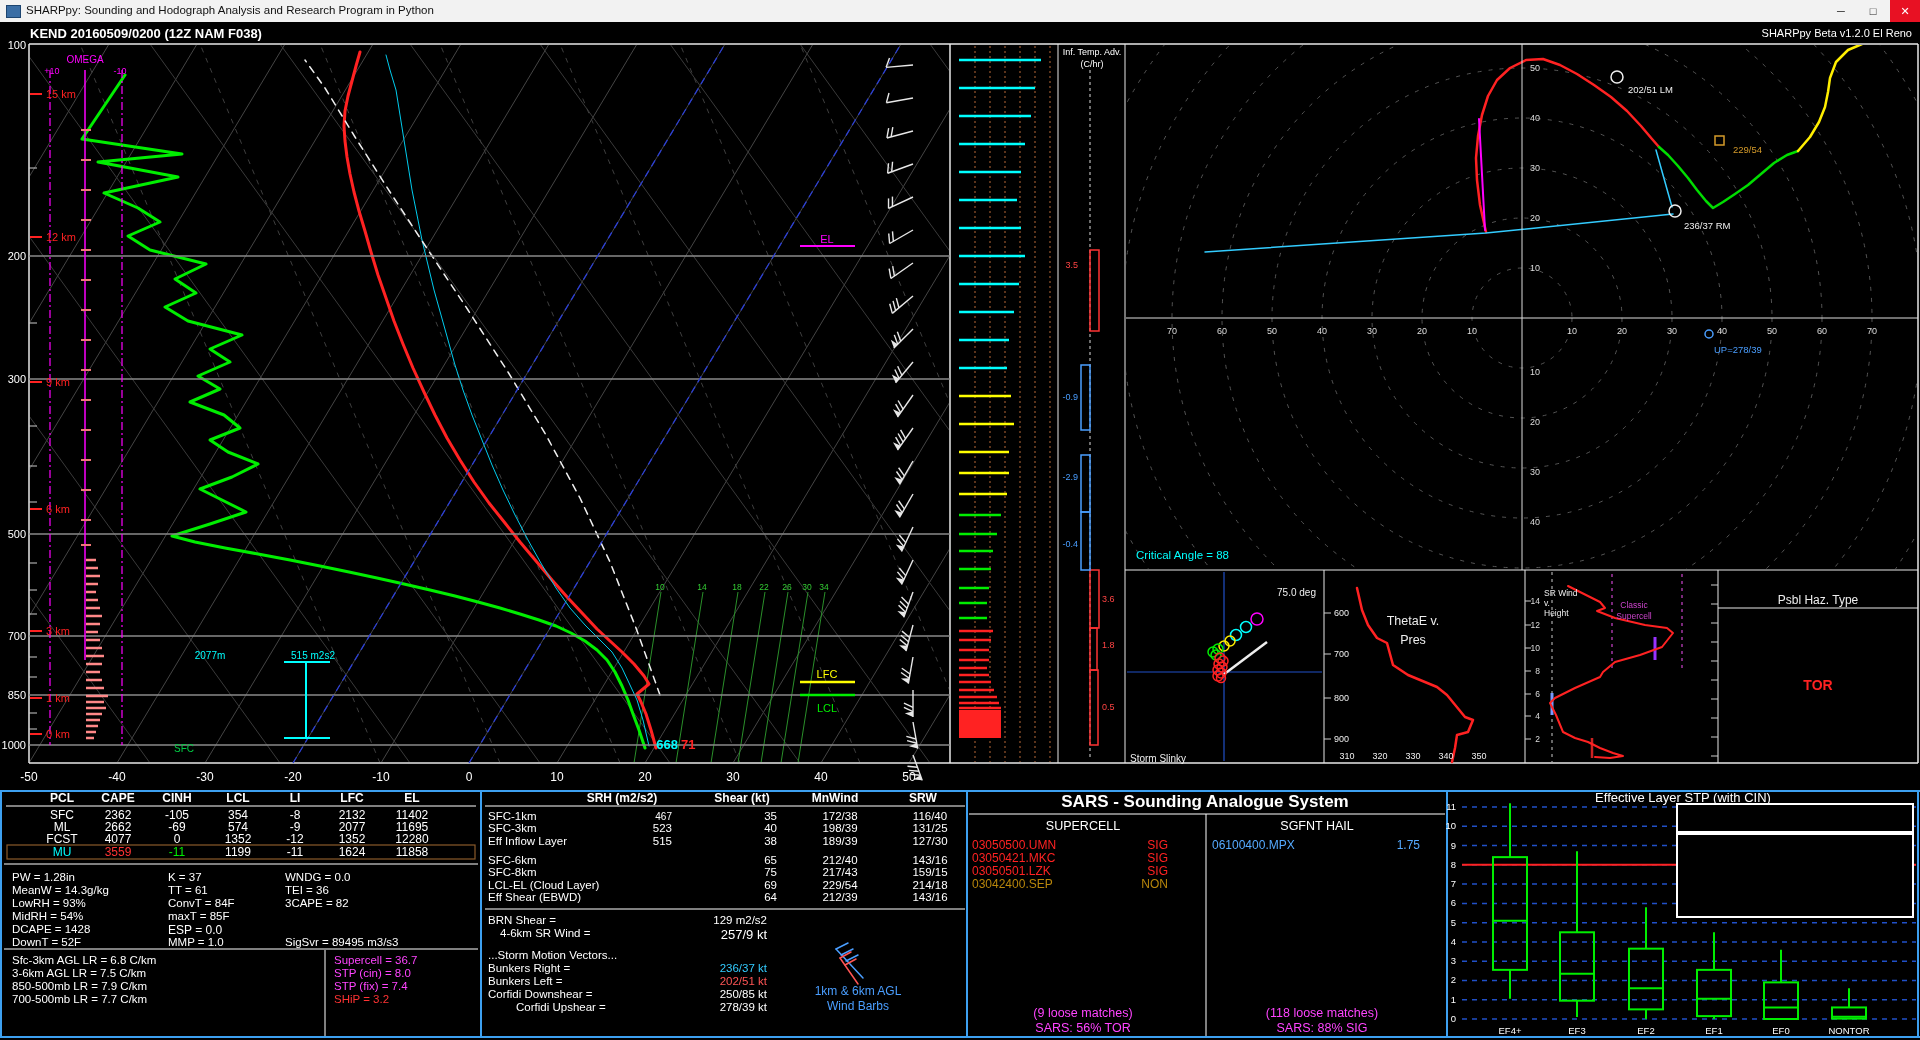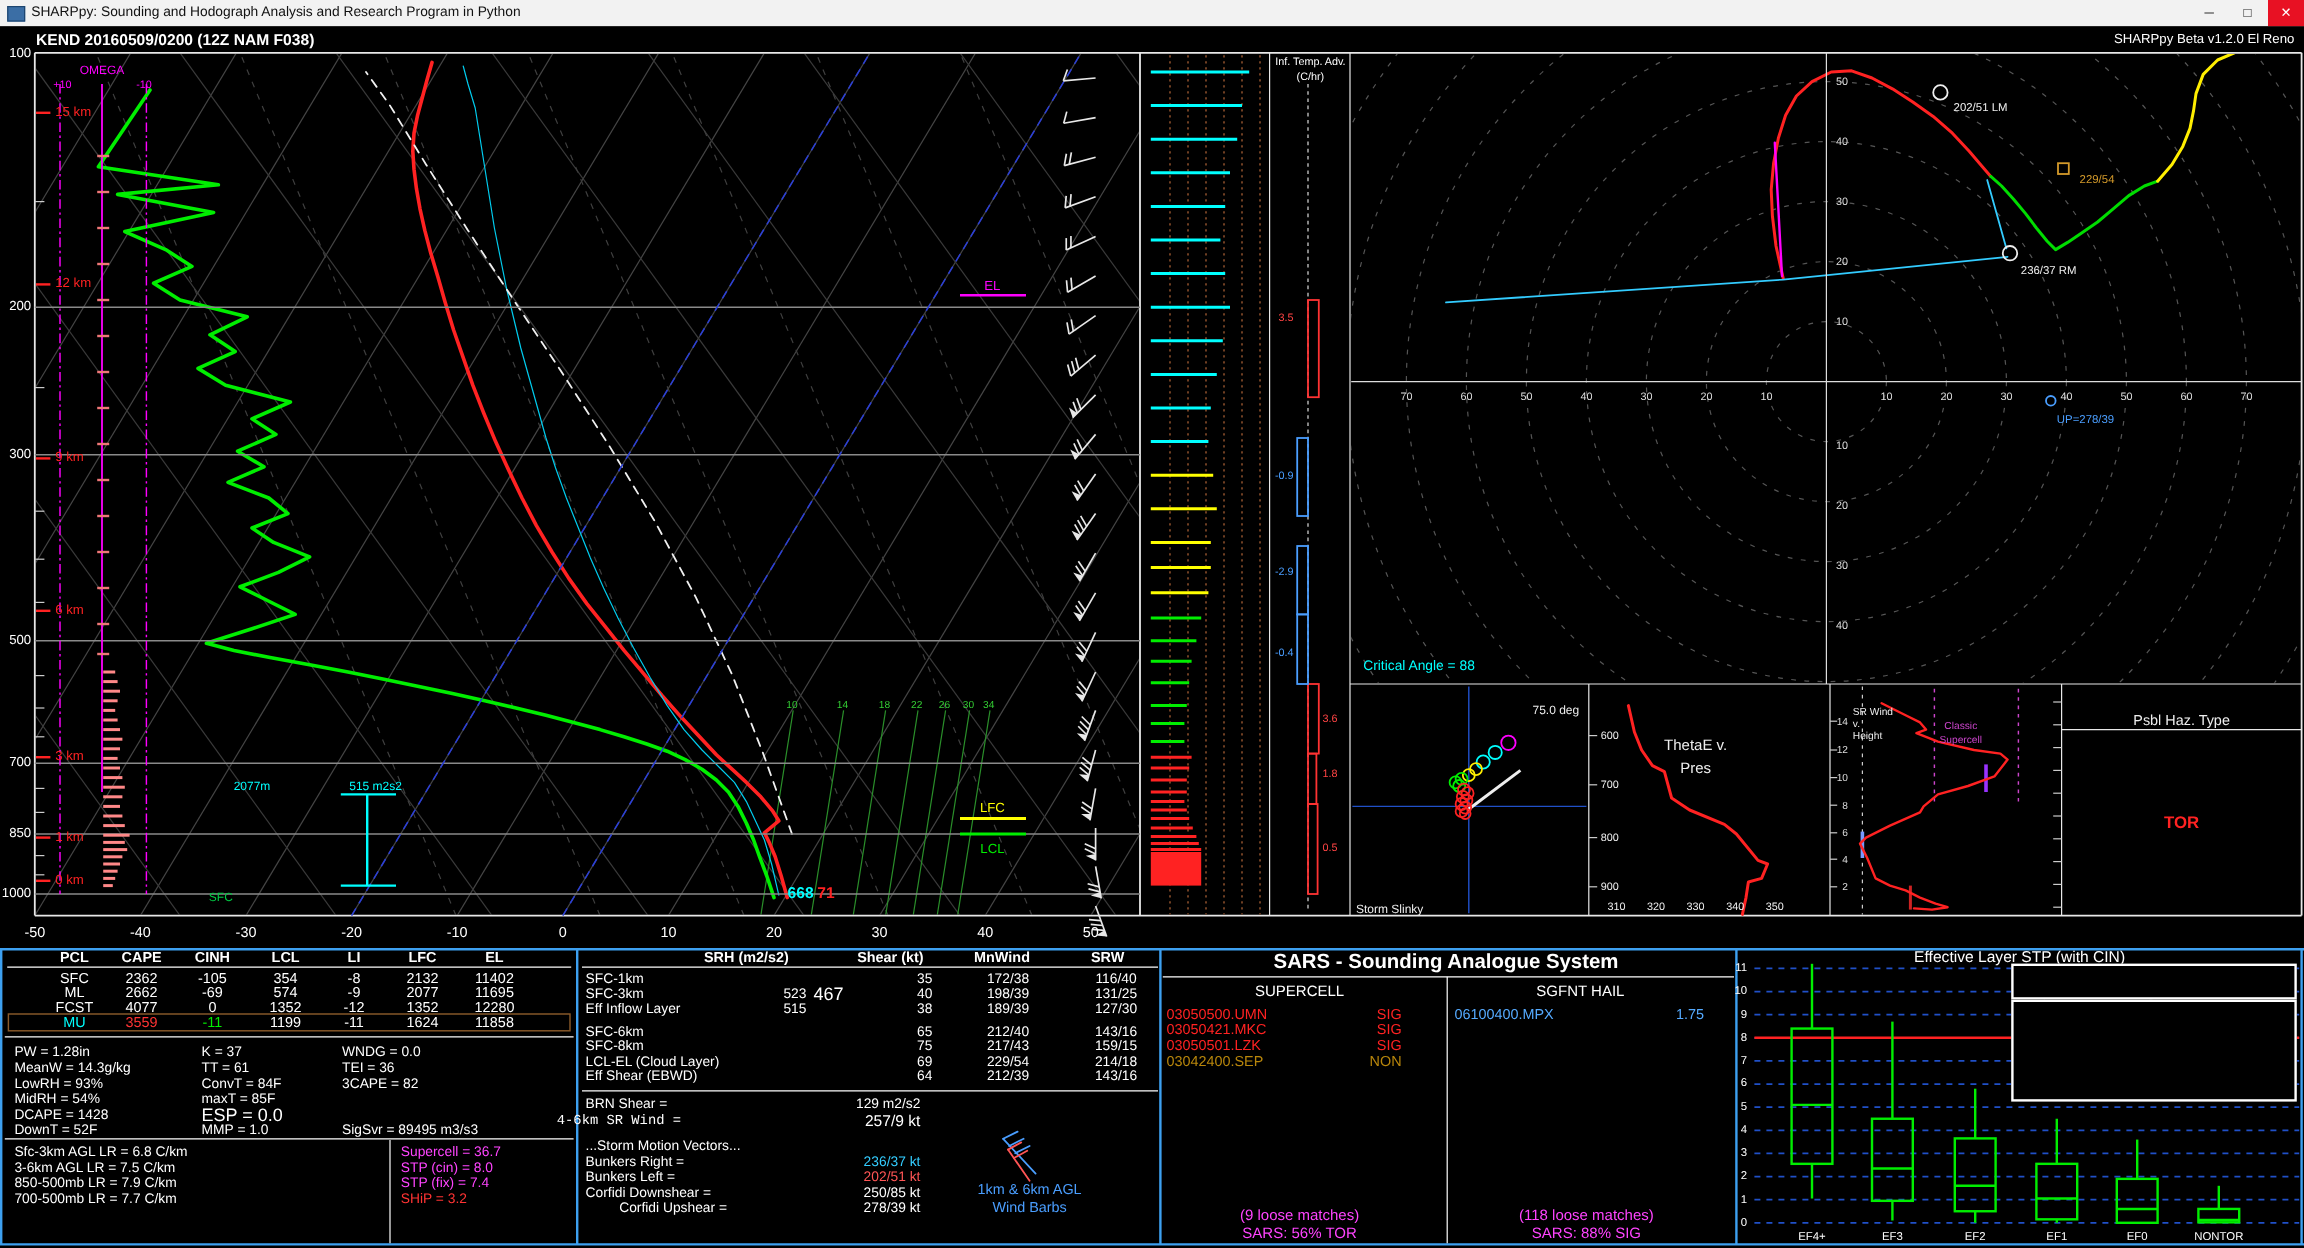--- a/index.html
+++ b/index.html
@@ -606,40 +606,40 @@
       <span class="s al" style="left: 12px; top: 878px; font-size: 11.5px; color: rgb(255, 255, 255); font-weight: 400;">PW = 1.28in</span>
       <span class="s al" style="left: 12px; top: 891px; font-size: 11.5px; color: rgb(255, 255, 255); font-weight: 400;">MeanW = 14.3g/kg</span>
       <span class="s al" style="left: 12px; top: 904px; font-size: 11.5px; color: rgb(255, 255, 255); font-weight: 400;">LowRH = 93%</span>
       <span class="s al" style="left: 12px; top: 917px; font-size: 11.5px; color: rgb(255, 255, 255); font-weight: 400;">MidRH = 54%</span>
       <span class="s al" style="left: 12px; top: 930px; font-size: 11.5px; color: rgb(255, 255, 255); font-weight: 400;">DCAPE = 1428</span>
       <span class="s al" style="left: 12px; top: 943px; font-size: 11.5px; color: rgb(255, 255, 255); font-weight: 400;">DownT = 52F</span>
       <span class="s al" style="left: 168px; top: 878px; font-size: 11.5px; color: rgb(255, 255, 255); font-weight: 400;">K = 37</span>
       <span class="s al" style="left: 168px; top: 891px; font-size: 11.5px; color: rgb(255, 255, 255); font-weight: 400;">TT = 61</span>
       <span class="s al" style="left: 168px; top: 904px; font-size: 11.5px; color: rgb(255, 255, 255); font-weight: 400;">ConvT = 84F</span>
       <span class="s al" style="left: 168px; top: 917px; font-size: 11.5px; color: rgb(255, 255, 255); font-weight: 400;">maxT = 85F</span>
-      <span class="s al" style="left: 168px; top: 930px; font-size: 15px; color: rgb(255, 255, 255); font-weight: 400;">ESP = 0.0</span>
+      <span class="s al" style="left: 168px; top: 930px; font-size: 12px; color: rgb(255, 255, 255); font-weight: 400;">ESP = 0.0</span>
       <span class="s al" style="left: 168px; top: 943px; font-size: 11.5px; color: rgb(255, 255, 255); font-weight: 400;">MMP = 1.0</span>
       <span class="s al" style="left: 285px; top: 878px; font-size: 11.5px; color: rgb(255, 255, 255); font-weight: 400;">WNDG = 0.0</span>
       <span class="s al" style="left: 285px; top: 891px; font-size: 11.5px; color: rgb(255, 255, 255); font-weight: 400;">TEI = 36</span>
       <span class="s al" style="left: 285px; top: 904px; font-size: 11.5px; color: rgb(255, 255, 255); font-weight: 400;">3CAPE = 82</span>
       <span class="s al" style="left: 285px; top: 943px; font-size: 11.5px; color: rgb(255, 255, 255); font-weight: 400;">SigSvr = 89495 m3/s3</span>
       <span class="s al" style="left: 12px; top: 961px; font-size: 11.5px; color: rgb(255, 255, 255); font-weight: 400;">Sfc-3km AGL LR = 6.8 C/km</span>
       <span class="s al" style="left: 12px; top: 974px; font-size: 11.5px; color: rgb(255, 255, 255); font-weight: 400;">3-6km AGL LR = 7.5 C/km</span>
       <span class="s al" style="left: 12px; top: 987px; font-size: 11.5px; color: rgb(255, 255, 255); font-weight: 400;">850-500mb LR = 7.9 C/km</span>
       <span class="s al" style="left: 12px; top: 1000px; font-size: 11.5px; color: rgb(255, 255, 255); font-weight: 400;">700-500mb LR = 7.7 C/km</span>
       <span class="s al" style="left: 334px; top: 961px; font-size: 11.5px; color: rgb(255, 68, 255); font-weight: 400;">Supercell = 36.7</span>
       <span class="s al" style="left: 334px; top: 974px; font-size: 11.5px; color: rgb(255, 68, 255); font-weight: 400;">STP (cin) = 8.0</span>
       <span class="s al" style="left: 334px; top: 987px; font-size: 11.5px; color: rgb(255, 68, 255); font-weight: 400;">STP (fix) = 7.4</span>
       <span class="s al" style="left: 334px; top: 1000px; font-size: 11.5px; color: rgb(255, 51, 51); font-weight: 400;">SHiP = 3.2</span>
       <span class="s ac" style="left: 622px; top: 798px; font-size: 12px; color: rgb(255, 255, 255); font-weight: 700;">SRH (m2/s2)</span>
       <span class="s ac" style="left: 742px; top: 798px; font-size: 12px; color: rgb(255, 255, 255); font-weight: 700;">Shear (kt)</span>
       <span class="s ac" style="left: 835px; top: 798px; font-size: 12px; color: rgb(255, 255, 255); font-weight: 700;">MnWind</span>
       <span class="s ac" style="left: 923px; top: 798px; font-size: 12px; color: rgb(255, 255, 255); font-weight: 700;">SRW</span>
       <span class="s al" style="left: 488px; top: 817px; font-size: 11.5px; color: rgb(255, 255, 255); font-weight: 400;">SFC-1km</span>
-      <span class="s ar" style="left: 703px; top: 817px; font-size: 15px; color: rgb(255, 255, 255); font-weight: 400; margin-top: 12px;">467</span>
+      <span class="s ar" style="left: 672px; top: 817px; font-size: 10px; color: rgb(255, 255, 255); font-weight: 400;">467</span>
       <span class="s ar" style="left: 777px; top: 817px; font-size: 11.5px; color: rgb(255, 255, 255); font-weight: 400;">35</span>
       <span class="s ac" style="left: 840px; top: 817px; font-size: 11.5px; color: rgb(255, 255, 255); font-weight: 400;">172/38</span>
       <span class="s ac" style="left: 930px; top: 817px; font-size: 11.5px; color: rgb(255, 255, 255); font-weight: 400;">116/40</span>
       <span class="s al" style="left: 488px; top: 829px; font-size: 11.5px; color: rgb(255, 255, 255); font-weight: 400;">SFC-3km</span>
       <span class="s ar" style="left: 672px; top: 829px; font-size: 11.5px; color: rgb(255, 255, 255); font-weight: 400;">523</span>
       <span class="s ar" style="left: 777px; top: 829px; font-size: 11.5px; color: rgb(255, 255, 255); font-weight: 400;">40</span>
       <span class="s ac" style="left: 840px; top: 829px; font-size: 11.5px; color: rgb(255, 255, 255); font-weight: 400;">198/39</span>
       <span class="s ac" style="left: 930px; top: 829px; font-size: 11.5px; color: rgb(255, 255, 255); font-weight: 400;">131/25</span>
       <span class="s al" style="left: 488px; top: 842px; font-size: 11.5px; color: rgb(255, 255, 255); font-weight: 400;">Eff Inflow Layer</span>
       <span class="s ar" style="left: 672px; top: 842px; font-size: 11.5px; color: rgb(255, 255, 255); font-weight: 400;">515</span>
@@ -657,21 +657,21 @@
       <span class="s al" style="left: 488px; top: 886px; font-size: 11.5px; color: rgb(255, 255, 255); font-weight: 400;">LCL-EL (Cloud Layer)</span>
       <span class="s ar" style="left: 777px; top: 886px; font-size: 11.5px; color: rgb(255, 255, 255); font-weight: 400;">69</span>
       <span class="s ac" style="left: 840px; top: 886px; font-size: 11.5px; color: rgb(255, 255, 255); font-weight: 400;">229/54</span>
       <span class="s ac" style="left: 930px; top: 886px; font-size: 11.5px; color: rgb(255, 255, 255); font-weight: 400;">214/18</span>
       <span class="s al" style="left: 488px; top: 898px; font-size: 11.5px; color: rgb(255, 255, 255); font-weight: 400;">Eff Shear (EBWD)</span>
       <span class="s ar" style="left: 777px; top: 898px; font-size: 11.5px; color: rgb(255, 255, 255); font-weight: 400;">64</span>
       <span class="s ac" style="left: 840px; top: 898px; font-size: 11.5px; color: rgb(255, 255, 255); font-weight: 400;">212/39</span>
       <span class="s ac" style="left: 930px; top: 898px; font-size: 11.5px; color: rgb(255, 255, 255); font-weight: 400;">143/16</span>
       <span class="s al" style="left: 488px; top: 921px; font-size: 11.5px; color: rgb(255, 255, 255); font-weight: 400;">BRN Shear =</span>
       <span class="s ar" style="left: 767px; top: 921px; font-size: 11.5px; color: rgb(255, 255, 255); font-weight: 400;">129 m2/s2</span>
-      <span class="s al" style="left: 464px; top: 934px; font-size: 11.5px; color: rgb(255, 255, 255); font-weight: 400; font-family: Liberation Mono, monospace;">4-6km SR Wind =</span>
+      <span class="s al" style="left: 500px; top: 934px; font-size: 11.5px; color: rgb(255, 255, 255); font-weight: 400;">4-6km SR Wind =</span>
       <span class="s ar" style="left: 767px; top: 934px; font-size: 13px; color: rgb(255, 255, 255); font-weight: 400;">257/9 kt</span>
       <span class="s al" style="left: 488px; top: 956px; font-size: 11.5px; color: rgb(255, 255, 255); font-weight: 400;">...Storm Motion Vectors...</span>
       <span class="s al" style="left: 488px; top: 969px; font-size: 11.5px; color: rgb(255, 255, 255); font-weight: 400;">Bunkers Right =</span>
       <span class="s ar" style="left: 767px; top: 969px; font-size: 11.5px; color: rgb(51, 204, 255); font-weight: 400;">236/37 kt</span>
       <span class="s al" style="left: 488px; top: 982px; font-size: 11.5px; color: rgb(255, 255, 255); font-weight: 400;">Bunkers Left =</span>
       <span class="s ar" style="left: 767px; top: 982px; font-size: 11.5px; color: rgb(255, 85, 85); font-weight: 400;">202/51 kt</span>
       <span class="s al" style="left: 488px; top: 995px; font-size: 11.5px; color: rgb(255, 255, 255); font-weight: 400;">Corfidi Downshear =</span>
       <span class="s ar" style="left: 767px; top: 995px; font-size: 11.5px; color: rgb(255, 255, 255); font-weight: 400;">250/85 kt</span>
       <span class="s al" style="left: 488px; top: 1008px; font-size: 11.5px; color: rgb(255, 255, 255); font-weight: 400; margin-left: 28px;">Corfidi Upshear =</span>
       <span class="s ar" style="left: 767px; top: 1008px; font-size: 11.5px; color: rgb(255, 255, 255); font-weight: 400;">278/39 kt</span>

